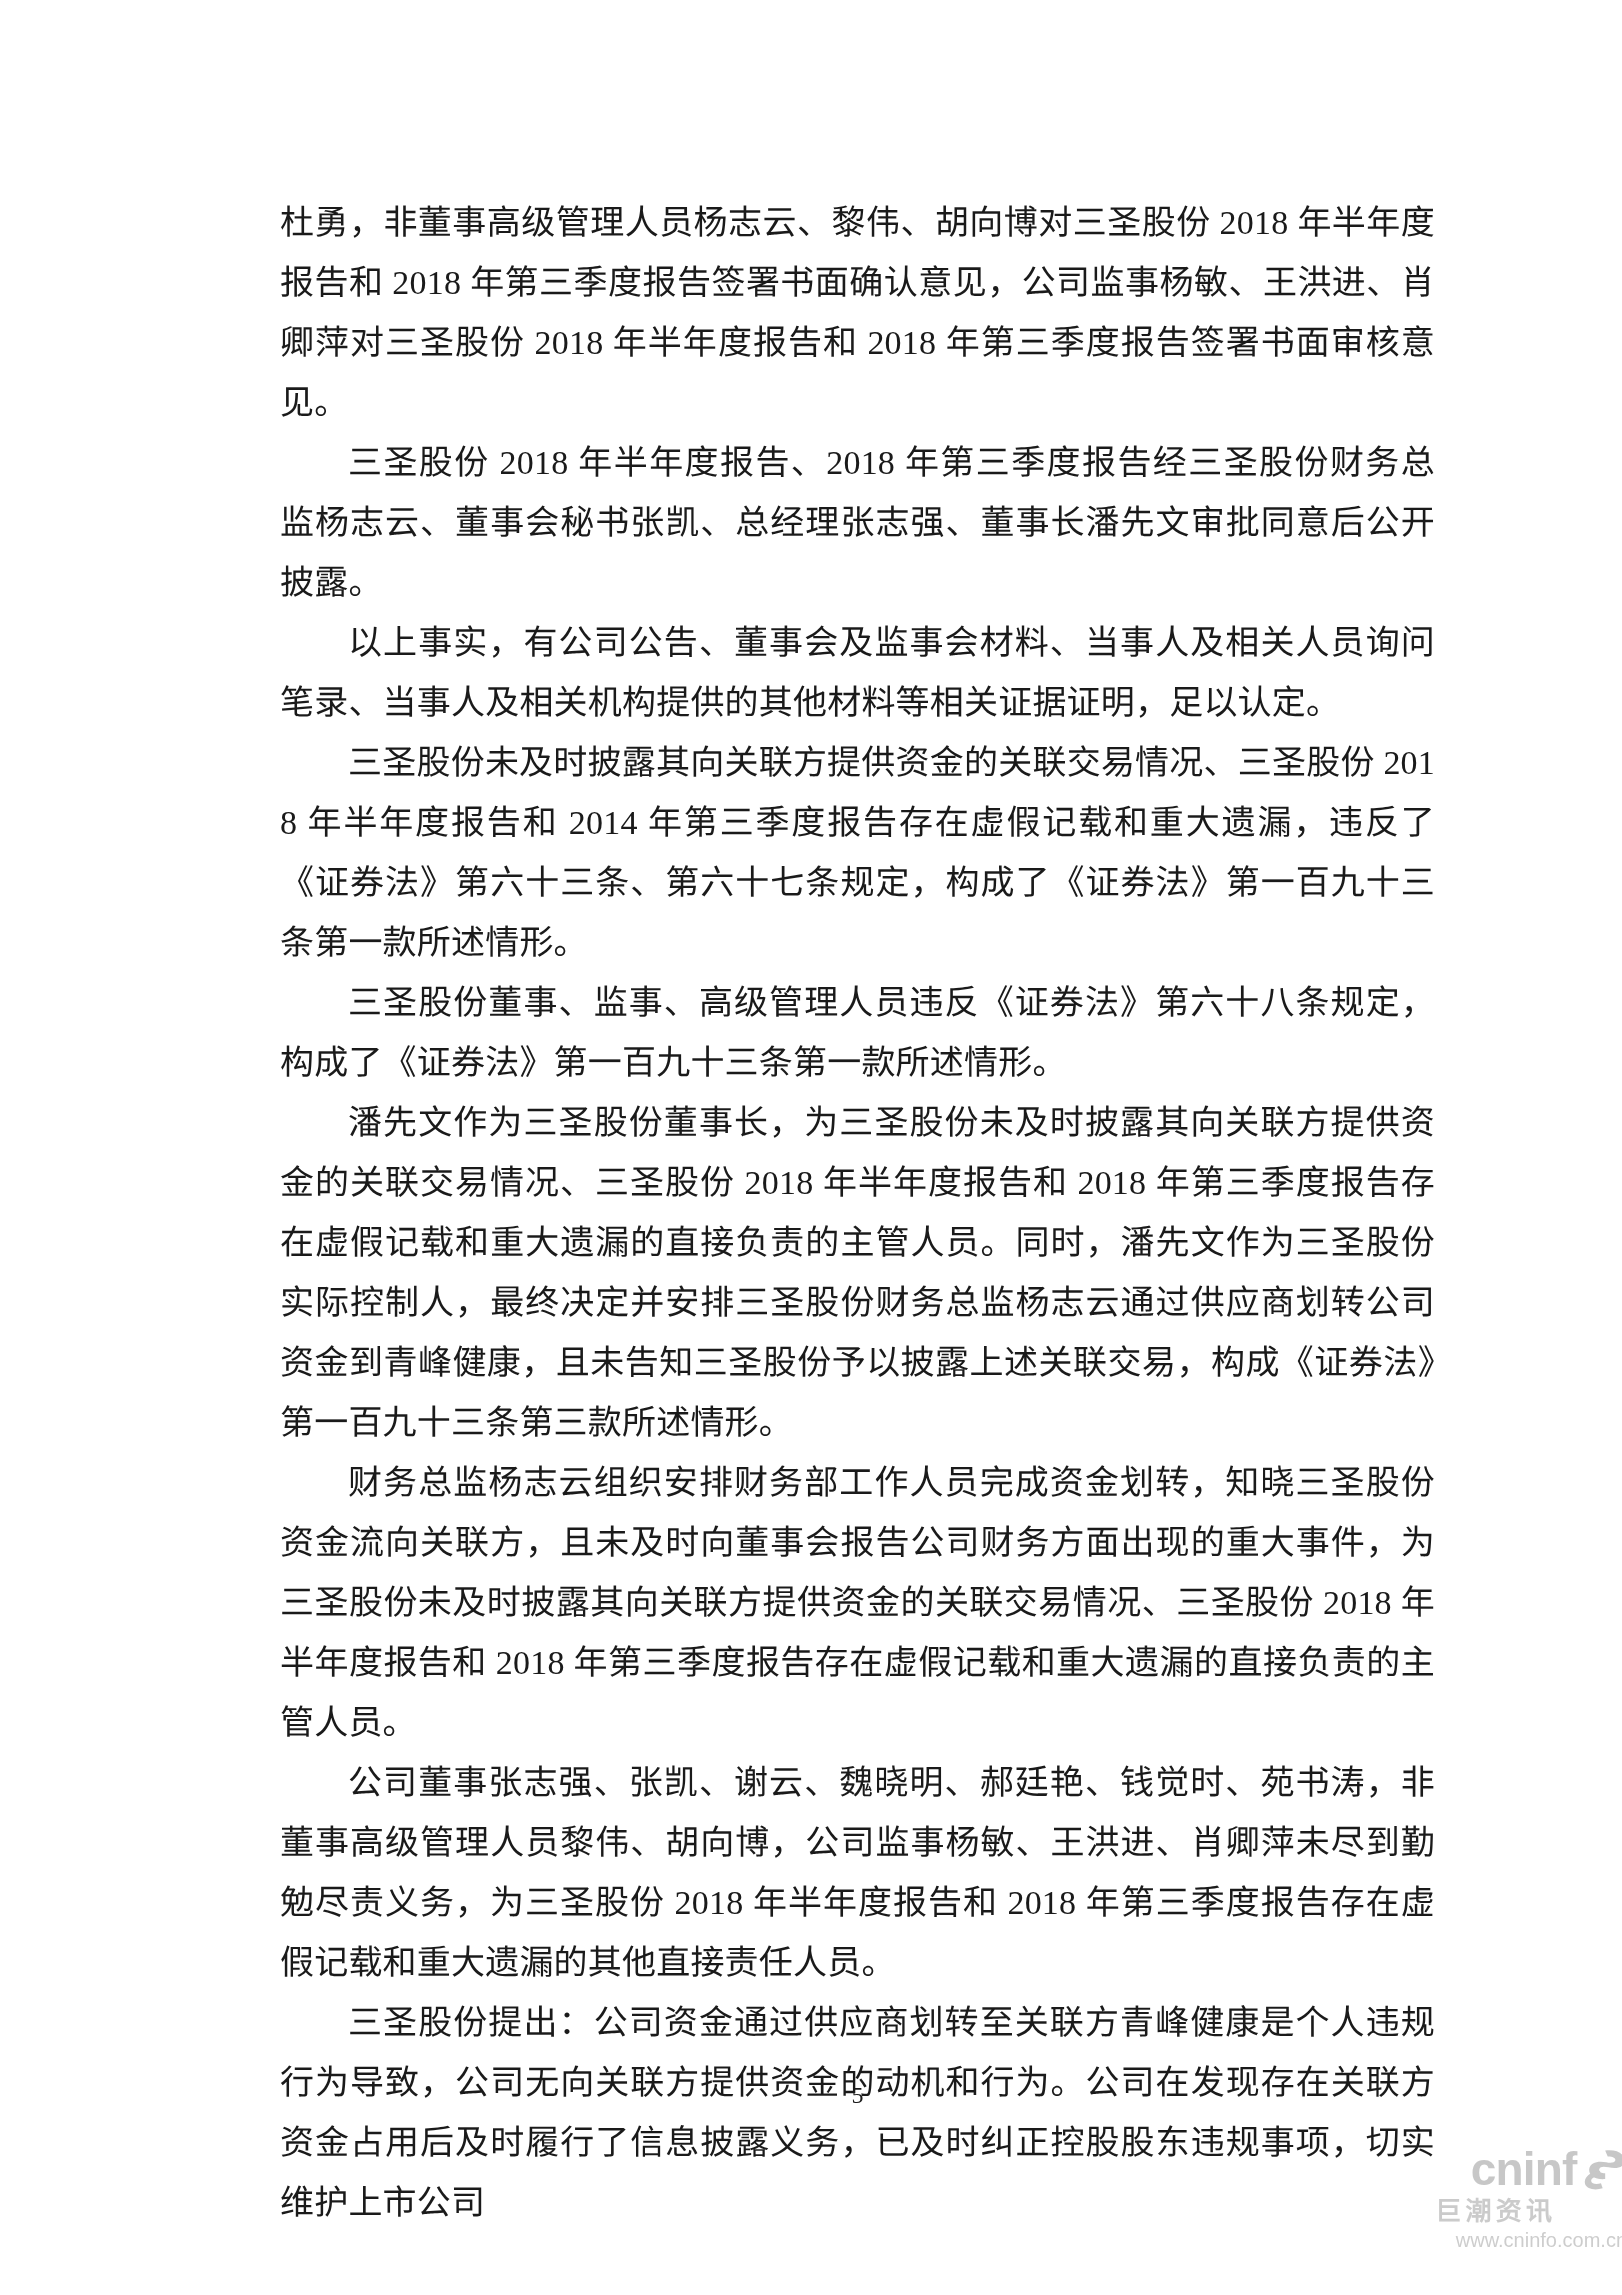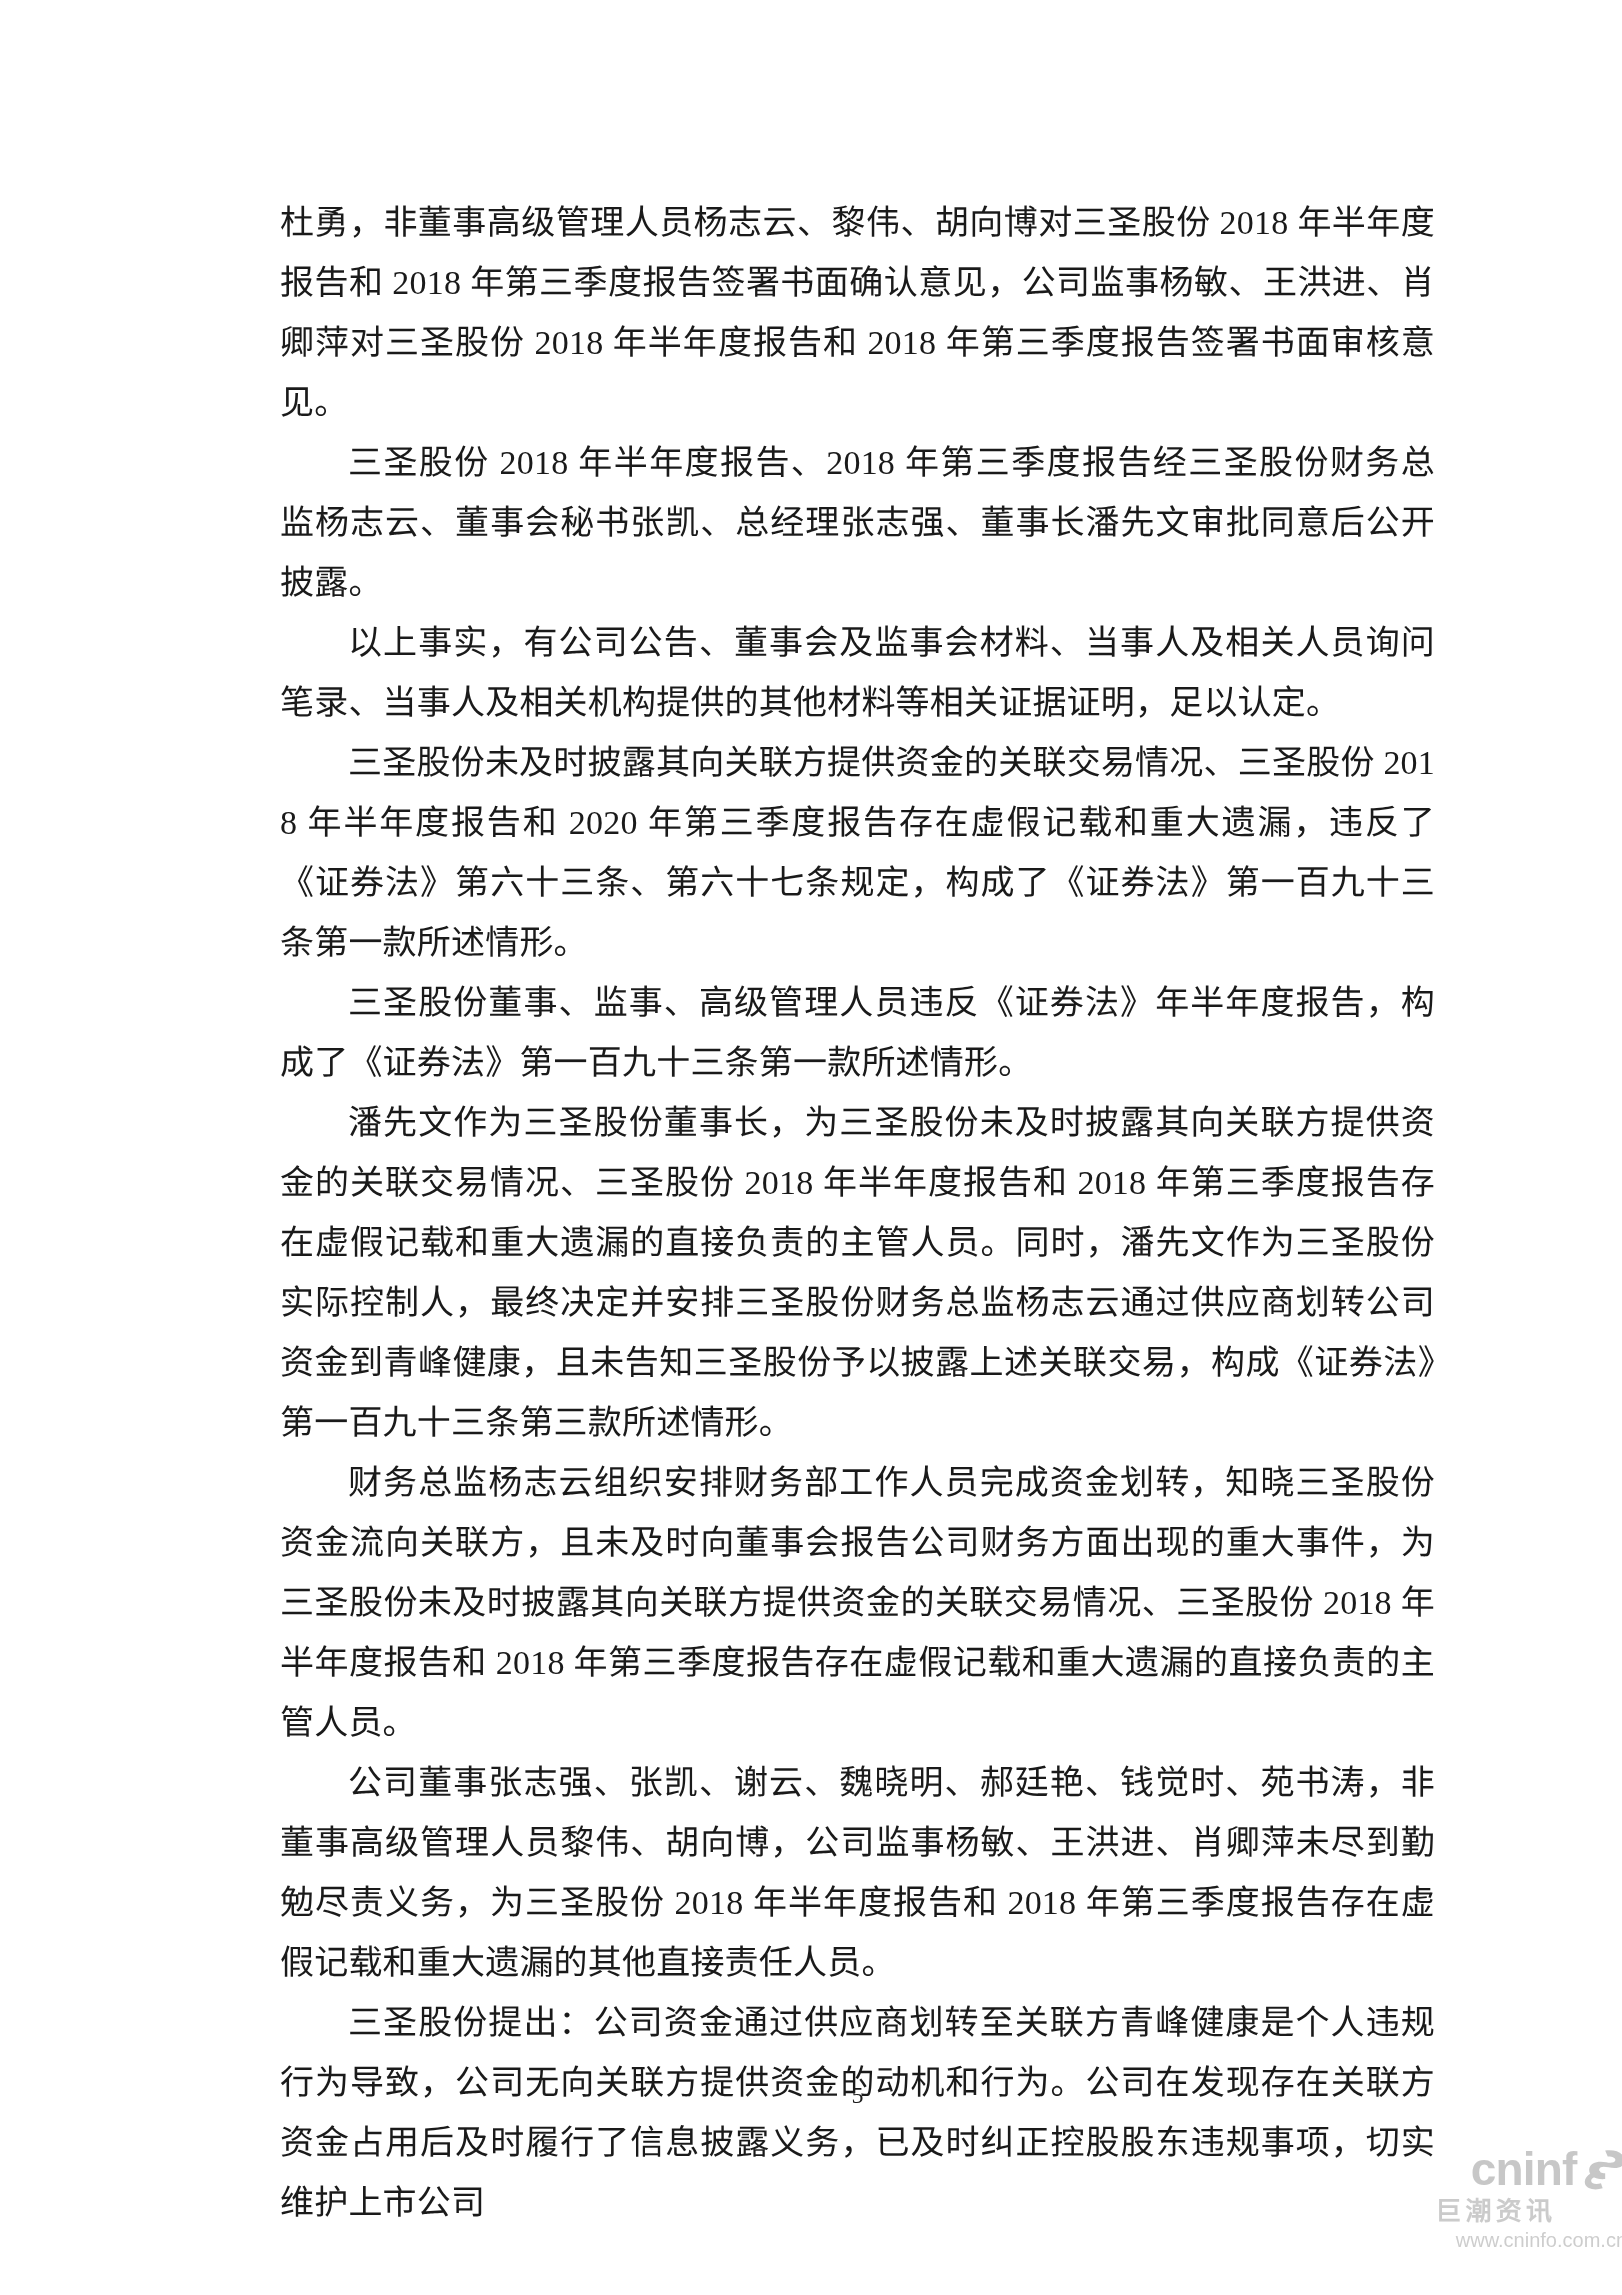--- a/index.html
+++ b/index.html
@@ -104,22 +104,22 @@
 </style>
 </head>
 <body>
 
 <div class="page">
 
   <div class="content">
     <p class="para noindent">杜勇，非董事高级管理人员杨志云、黎伟、胡向博对三圣股份 2018 年半年度报告和 2018 年第三季度报告签署书面确认意见，公司监事杨敏、王洪进、肖卿萍对三圣股份 2018 年半年度报告和 2018 年第三季度报告签署书面审核意见。</p>
     <p class="para">三圣股份 2018 年半年度报告、2018 年第三季度报告经三圣股份财务总监杨志云、董事会秘书张凯、总经理张志强、董事长潘先文审批同意后公开披露。</p>
     <p class="para">以上事实，有公司公告、董事会及监事会材料、当事人及相关人员询问笔录、当事人及相关机构提供的其他材料等相关证据证明，足以认定。</p>
-    <p class="para">三圣股份未及时披露其向关联方提供资金的关联交易情况、三圣股份 2018 年半年度报告和 2020 年第三季度报告存在虚假记载和重大遗漏，违反了《证券法》第六十三条、第六十七条规定，构成了《证券法》第一百九十三条第一款所述情形。</p>
-    <p class="para">三圣股份董事、监事、高级管理人员违反《证券法》年半年度报告，构成了《证券法》第一百九十三条第一款所述情形。</p>
+    <p class="para">三圣股份未及时披露其向关联方提供资金的关联交易情况、三圣股份 2018 年半年度报告和 2014 年第三季度报告存在虚假记载和重大遗漏，违反了《证券法》第六十三条、第六十七条规定，构成了《证券法》第一百九十三条第一款所述情形。</p>
+    <p class="para">三圣股份董事、监事、高级管理人员违反《证券法》第六十八条规定，构成了《证券法》第一百九十三条第一款所述情形。</p>
     <p class="para">潘先文作为三圣股份董事长，为三圣股份未及时披露其向关联方提供资金的关联交易情况、三圣股份 2018 年半年度报告和 2018 年第三季度报告存在虚假记载和重大遗漏的直接负责的主管人员。同时，潘先文作为三圣股份实际控制人，最终决定并安排三圣股份财务总监杨志云通过供应商划转公司资金到青峰健康，且未告知三圣股份予以披露上述关联交易，构成《证券法》第一百九十三条第三款所述情形。</p>
     <p class="para">财务总监杨志云组织安排财务部工作人员完成资金划转，知晓三圣股份资金流向关联方，且未及时向董事会报告公司财务方面出现的重大事件，为三圣股份未及时披露其向关联方提供资金的关联交易情况、三圣股份 2018 年半年度报告和 2018 年第三季度报告存在虚假记载和重大遗漏的直接负责的主管人员。</p>
     <p class="para">公司董事张志强、张凯、谢云、魏晓明、郝廷艳、钱觉时、苑书涛，非董事高级管理人员黎伟、胡向博，公司监事杨敏、王洪进、肖卿萍未尽到勤勉尽责义务，为三圣股份 2018 年半年度报告和 2018 年第三季度报告存在虚假记载和重大遗漏的其他直接责任人员。</p>
     <p class="para">三圣股份提出：公司资金通过供应商划转至关联方青峰健康是个人违规行为导致，公司无向关联方提供资金的动机和行为。公司在发现存在关联方资金占用后及时履行了信息披露义务，已及时纠正控股股东违规事项，切实维护上市公司</p>
   </div>
 
   <div class="pageno">5</div>
 
   <div class="watermark">
     <div class="wm-row1">

